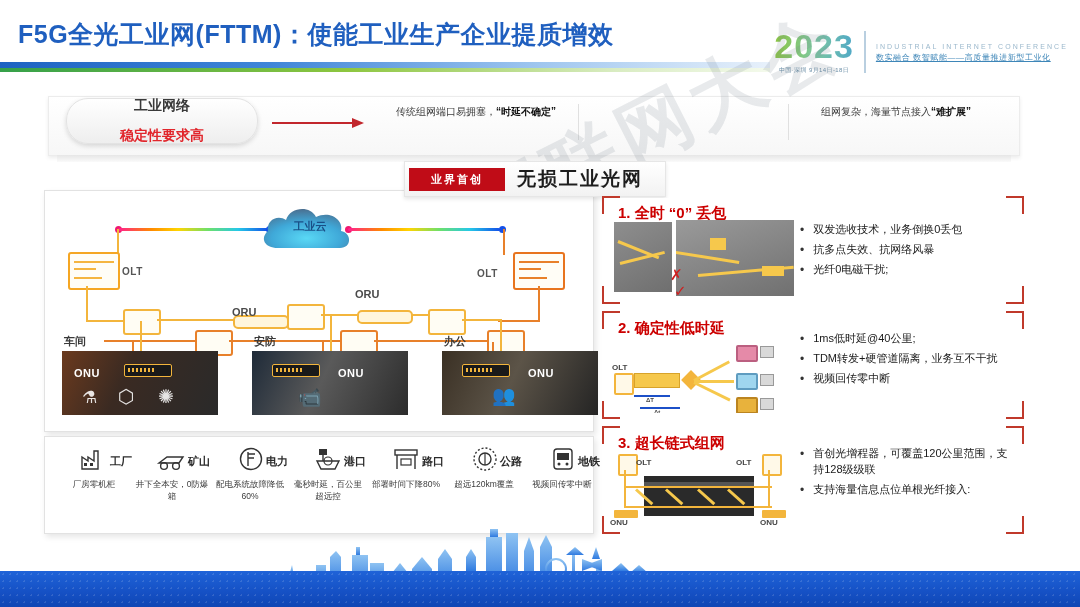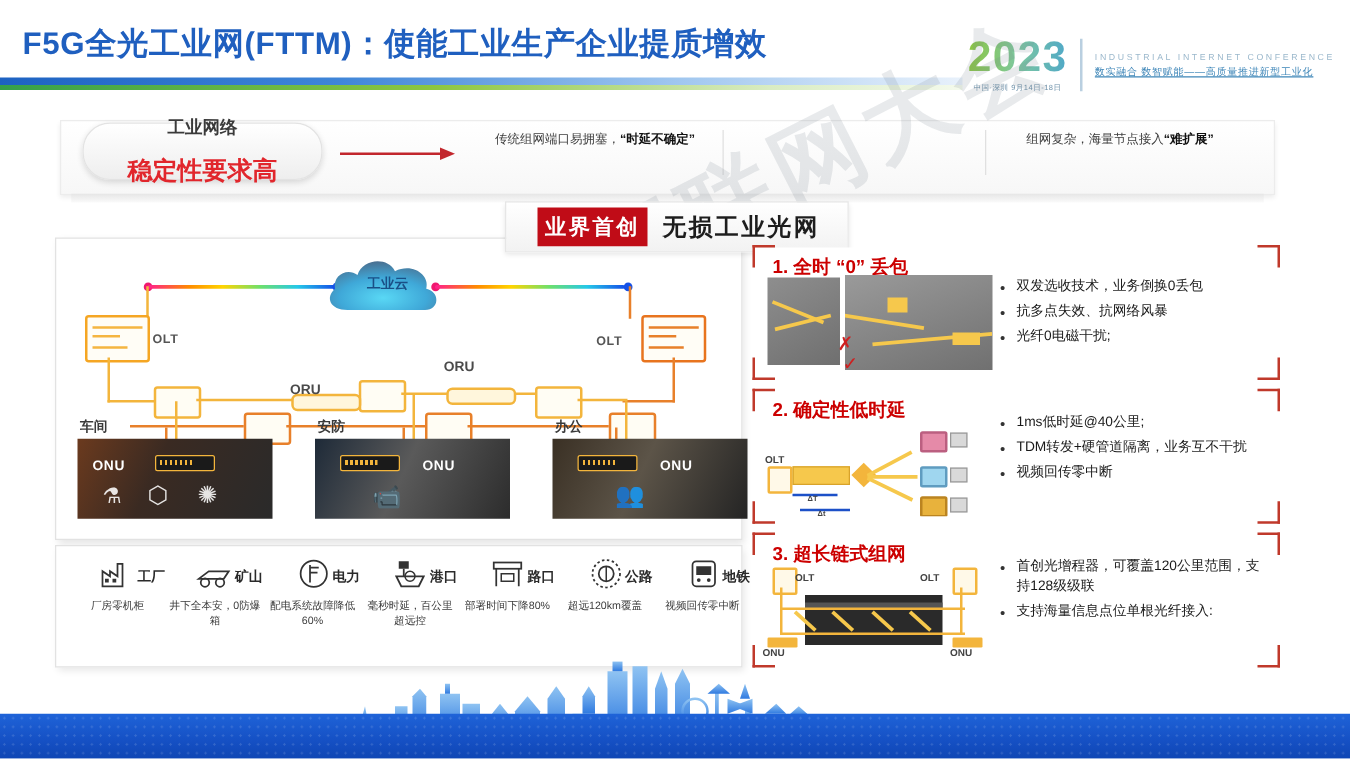--- a/index.html
+++ b/index.html
@@ -35,38 +35,38 @@
   .topbar{position:absolute;left:48px;top:96px;width:970px;height:58px;
     background:linear-gradient(180deg,#ffffff 0%,#f7f7f7 100%);
     border:1px solid #ececec;box-shadow:0 2px 4px rgba(0,0,0,.08);}
   .topbar:after{content:"";position:absolute;left:8px;right:8px;bottom:-7px;height:7px;
     background:linear-gradient(180deg,#e6e6e6,#fafafa);}
   .pill{position:absolute;left:66px;top:98px;width:190px;height:44px;border-radius:22px;
     background:linear-gradient(180deg,#ffffff,#eeeeee);border:1px solid #e3e3e3;
     box-shadow:0 2px 5px rgba(0,0,0,.14);
     display:flex;flex-direction:column;align-items:center;justify-content:center;}
   .pill-l1{font-size:14px;font-weight:700;color:#3a3a3a;}
-  .pill-l2{font-size:20px;font-weight:700;color:#e1262c;margin-top:12px;}
+  .pill-l2{font-size:14px;font-weight:700;color:#e1262c;margin-top:12px;}
   .arrow{position:absolute;left:272px;top:118px;width:96px;height:10px;}
   .arrow .shaft{position:absolute;left:0;top:4px;width:82px;height:2px;background:#c2272d;}
   .arrow .head{position:absolute;left:80px;top:0;width:0;height:0;
     border-left:12px solid #c2272d;border-top:5px solid transparent;border-bottom:5px solid transparent;}
   .pain{position:absolute;top:104px;width:196px;text-align:center;font-size:10px;
     line-height:1.6;color:#3c3c3c;}
   .pain b{font-weight:700;color:#111;}
   .pain.p1{left:378px;}
   .pain.p2{left:588px;}
   .pain.p3{left:798px;}
   .pain-div{position:absolute;top:104px;width:1px;height:36px;background:#e0e0e0;}
   
   .banner{position:absolute;left:404px;top:161px;display:flex;align-items:center;gap:12px;
     padding:4px 22px 4px 4px;background:linear-gradient(180deg,#ffffff,#f2f2f2);
     border:1px solid #e6e6e6;box-shadow:0 2px 4px rgba(0,0,0,.1);}
-  .badge{background:#c00c17;color:#fff;font-size:17px;font-weight:700;
-    padding:4px 6px;letter-spacing:2px;margin-left:21px;}
+  .badge{background:#c00c17;color:#fff;font-size:11px;font-weight:700;
+    padding:4px 22px;letter-spacing:2px;}
   .banner-txt{font-size:19px;font-weight:700;color:#1d1d1d;letter-spacing:2px;}
   
   .leftpanel{position:absolute;left:44px;top:190px;width:548px;height:240px;
     background:#fff;border:1px solid #e2e2e2;box-shadow:2px 3px 6px rgba(0,0,0,.1);}
   .cloud{position:absolute;left:256px;top:202px;width:106px;height:56px;}
   .cloud svg{display:block;}
   .cloud-label{position:absolute;left:282px;top:219px;width:56px;text-align:center;
     font-size:11px;font-weight:700;color:#1a4f86;}
   .rainbow{position:absolute;height:3px;border-radius:2px;
     background:linear-gradient(90deg,#ff1e8e 0%,#ff8a00 22%,#ffd400 40%,#6ee06a 60%,#25c8e8 80%,#1450e8 100%);}

